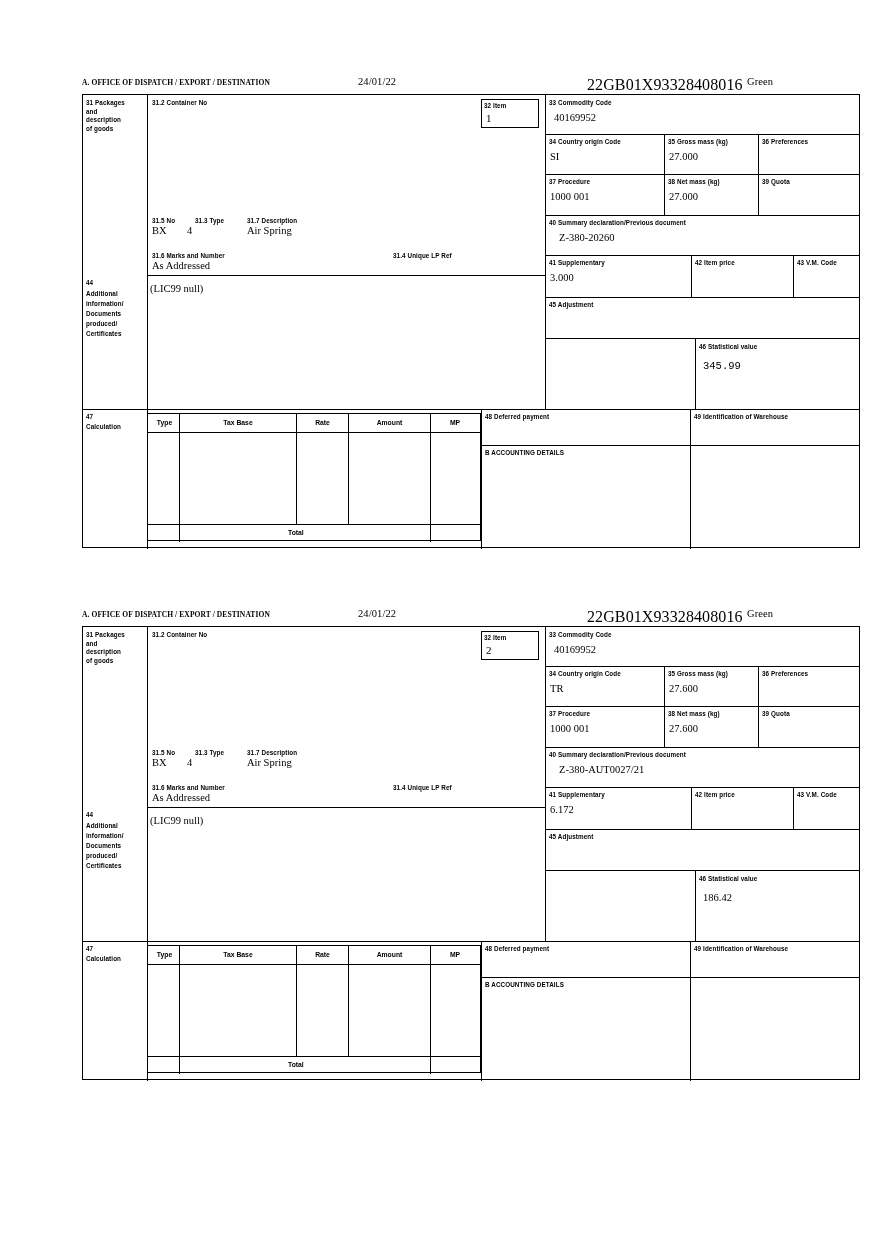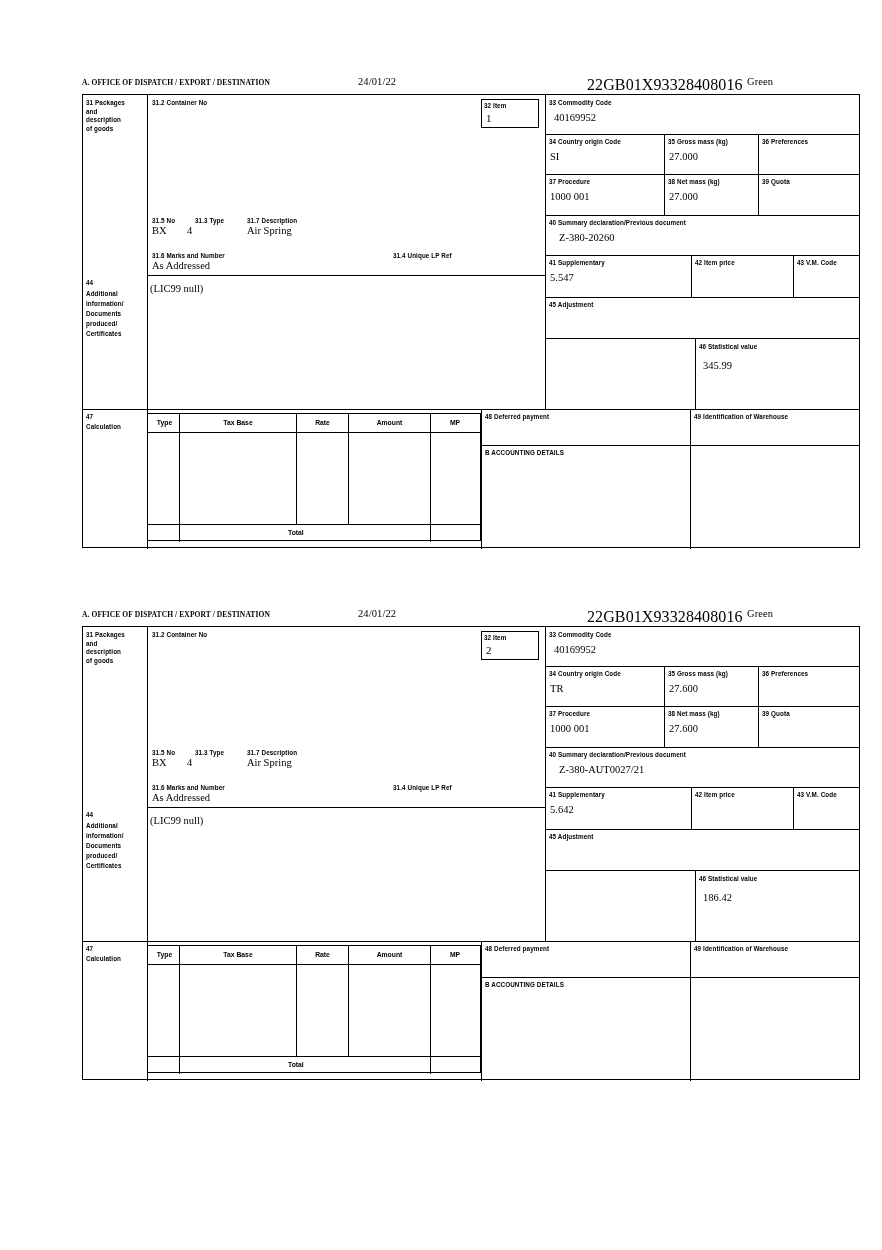--- a/index.html
+++ b/index.html
@@ -208,37 +208,37 @@
       <div class="vline" style="left:675px; top:79px; height:41px;"></div>
       <div class="lbl" style="left:679px; top:83px;">39 Quota</div>
       <div class="val" style="left:680px; top:96px;"></div>
       <div class="hline" style="left:462px; top:120px; width:315px;"></div>
 
       <div class="lbl" style="left:466px; top:124px;">40 Summary declaration/Previous document</div>
       <div class="val" style="left:476px; top:137px;">Z-380-20260</div>
       <div class="hline" style="left:462px; top:160px; width:315px;"></div>
 
       <div class="lbl" style="left:466px; top:164px;">41 Supplementary</div>
-      <div class="val" style="left:467px; top:177px;">5.547</div>
+      <div class="val" style="left:467px; top:177px;">3.000</div>
       <div class="vline" style="left:608px; top:160px; height:42px;"></div>
       <div class="lbl" style="left:612px; top:164px;">42 Item price</div>
       <div class="val" style="left:613px; top:177px;"></div>
       <div class="vline" style="left:710px; top:160px; height:42px;"></div>
       <div class="lbl" style="left:714px; top:164px;">43 V.M. Code</div>
       <div class="val" style="left:715px; top:177px;"></div>
       <div class="hline" style="left:462px; top:202px; width:315px;"></div>
 
       <div class="lbl" style="left:466px; top:206px;">45 Adjustment</div>
       <div class="val" style="left:467px; top:219px;"></div>
       <div class="hline" style="left:462px; top:243px; width:315px;"></div>
 
       <div class="dotted-v" style="left:462px; top:243px; height:71px;"></div>
       <div class="vline" style="left:612px; top:243px; height:71px;"></div>
       <div class="lbl" style="left:616px; top:248px;">46 Statistical value</div>
-      <div class="val" style="left:620px; top:265px;">345.99</div>
+      <div class="val" style="left:620px; top:265px;font-family:Liberation Mono, monospace;">345.99</div>
 
       <div class="hline" style="left:0; top:314px; width:776px;"></div>
 
       <div class="lbl" style="left:3px; top:318px;">47</div>
       <div class="lbl" style="left:3px; top:328px;">Calculation</div>
 
       <div class="calc-table" style="left:64px; top:318px; width:334px; height:128px;">
         <div class="hline" style="left:0; top:18px; width:332px;"></div>
         <div class="vline" style="left:31px; top:0; height:128px;"></div>
         <div class="vline" style="left:148px; top:0; height:110px;"></div>
@@ -338,21 +338,21 @@
       <div class="vline" style="left:675px; top:79px; height:41px;"></div>
       <div class="lbl" style="left:679px; top:83px;">39 Quota</div>
       <div class="val" style="left:680px; top:96px;"></div>
       <div class="hline" style="left:462px; top:120px; width:315px;"></div>
 
       <div class="lbl" style="left:466px; top:124px;">40 Summary declaration/Previous document</div>
       <div class="val" style="left:476px; top:137px;">Z-380-AUT0027/21</div>
       <div class="hline" style="left:462px; top:160px; width:315px;"></div>
 
       <div class="lbl" style="left:466px; top:164px;">41 Supplementary</div>
-      <div class="val" style="left:467px; top:177px;">5.642</div>
+      <div class="val" style="left:467px; top:177px;">6.172</div>
       <div class="vline" style="left:608px; top:160px; height:42px;"></div>
       <div class="lbl" style="left:612px; top:164px;">42 Item price</div>
       <div class="val" style="left:613px; top:177px;"></div>
       <div class="vline" style="left:710px; top:160px; height:42px;"></div>
       <div class="lbl" style="left:714px; top:164px;">43 V.M. Code</div>
       <div class="val" style="left:715px; top:177px;"></div>
       <div class="hline" style="left:462px; top:202px; width:315px;"></div>
 
       <div class="lbl" style="left:466px; top:206px;">45 Adjustment</div>
       <div class="val" style="left:467px; top:219px;"></div>

